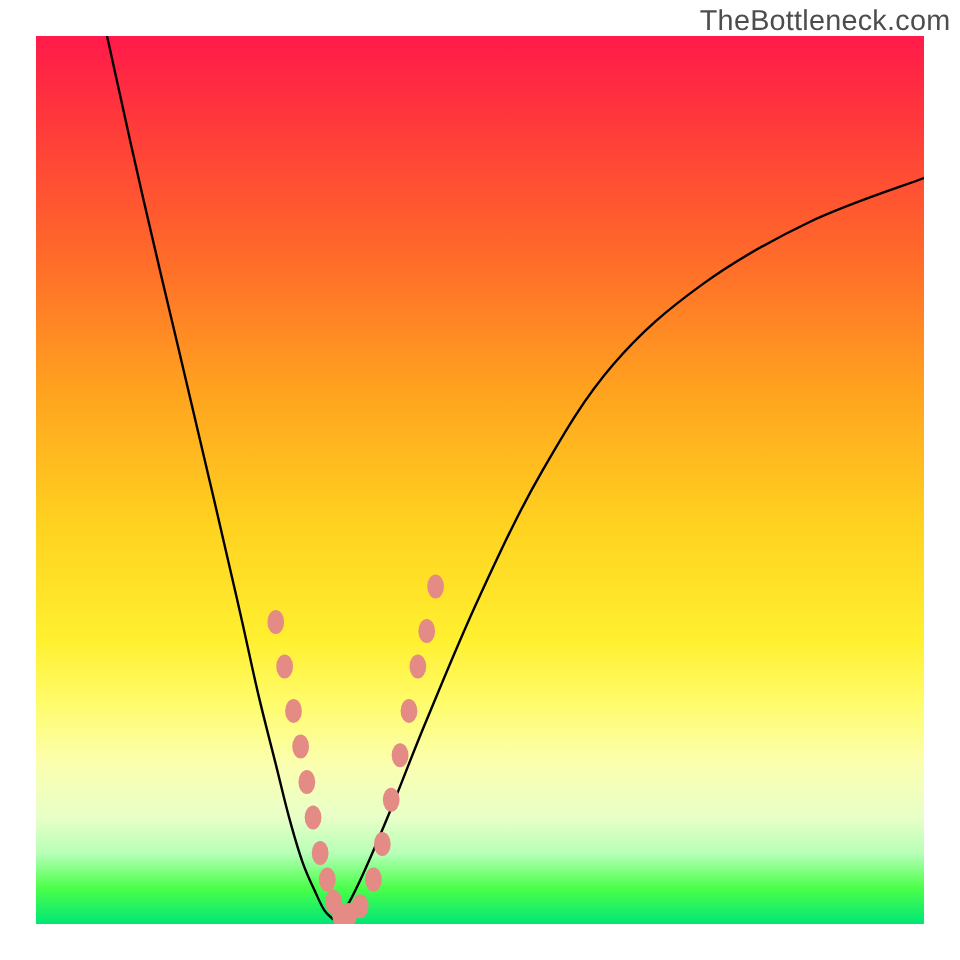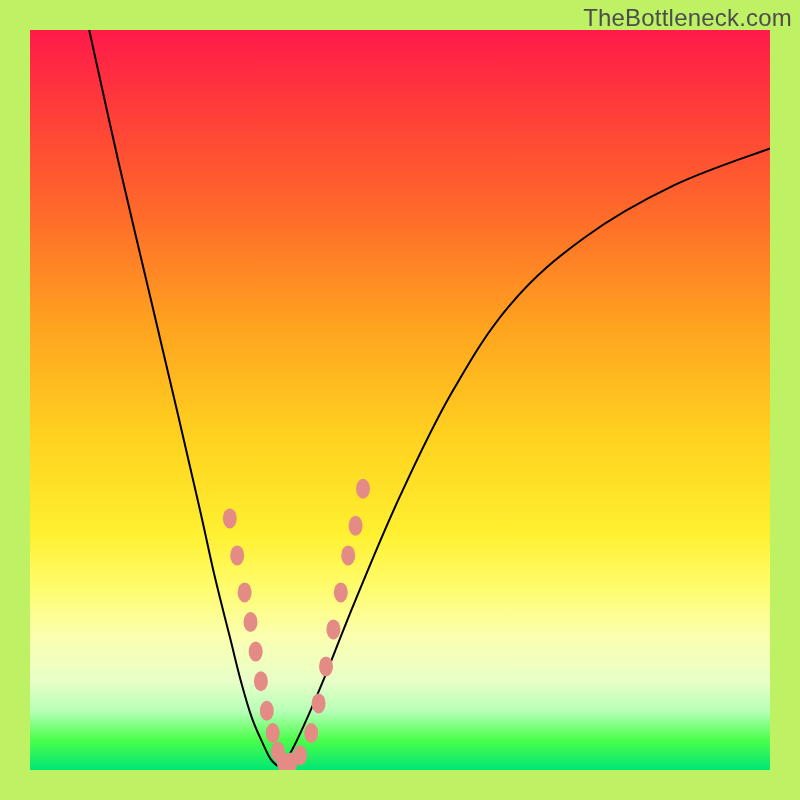--- a/index.html
+++ b/index.html
@@ -1,21 +1,21 @@
 <!DOCTYPE html>
 <html><head>
 <meta charset="utf-8">
 <style>
   * { margin: 0; padding: 0; box-sizing: border-box; }
   html, body { width: 800px; height: 800px; overflow: hidden; background: #000; }
   .canvas {
     position: relative;
     width: 800px;
     height: 800px;
-    background: #bef264;
+    background: #ffffff;
   }
   .plot-area {
     position: absolute;
     left: 30px;
     top: 30px;
     width: 740px;
     height: 740px;
     background: linear-gradient(to bottom,
       #ff1a4a 0%,
       #ff3a3a 10%,

